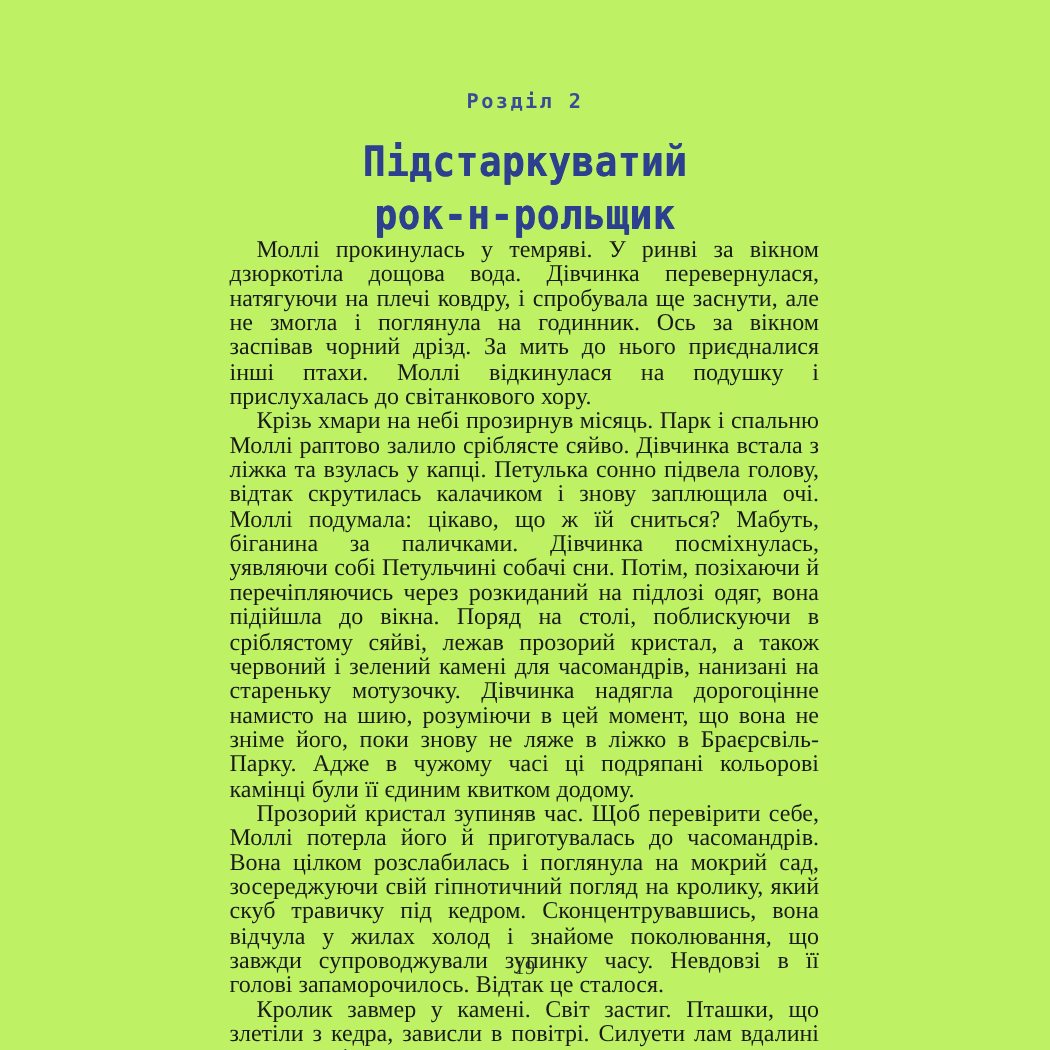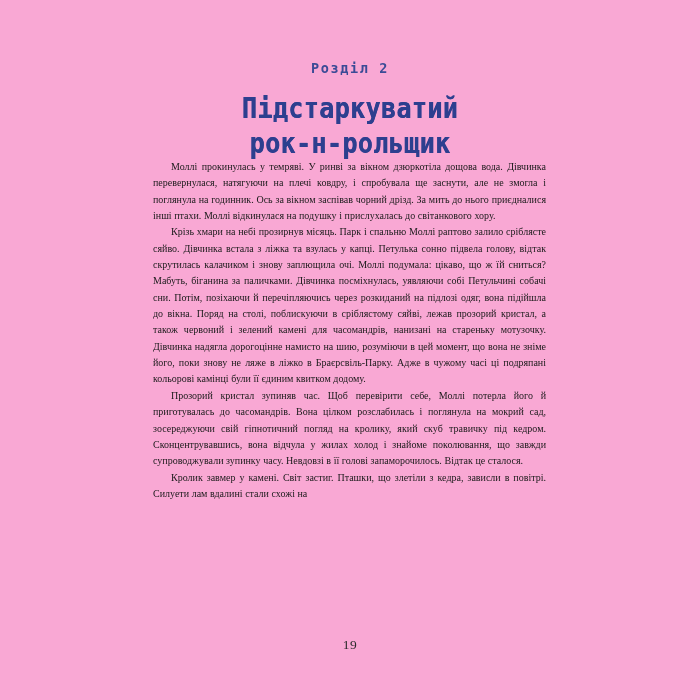--- a/index.html
+++ b/index.html
@@ -13,21 +13,21 @@
     height: 700px;
     overflow: hidden;
     font-family: "Liberation Serif", "DejaVu Serif", serif;
     color: #1a1a1a;
     position: relative;
   }
 
   .page {
     position: absolute;
     inset: 0;
-    background: #f9a8d4;
+    background: #bef264;
   }
 
   
   .chapter-head {
     position: absolute;
     left: 0;
     right: 0;
     top: 62px;
     text-align: center;
   }
@@ -68,21 +68,21 @@
     position: absolute;
     left: 153px;
     top: 159px;
     width: 393px;
   }
 
   .body-col p {
     margin: 0;
     text-align: justify;
     text-justify: inter-word;
-    font-size: 10px;
+    font-size: 16px;
     line-height: 16.35px;
     text-indent: 18px;
     hyphens: manual;
     word-spacing: 0.1px;
   }
 
   
   .folio {
     position: absolute;
     left: 0;

